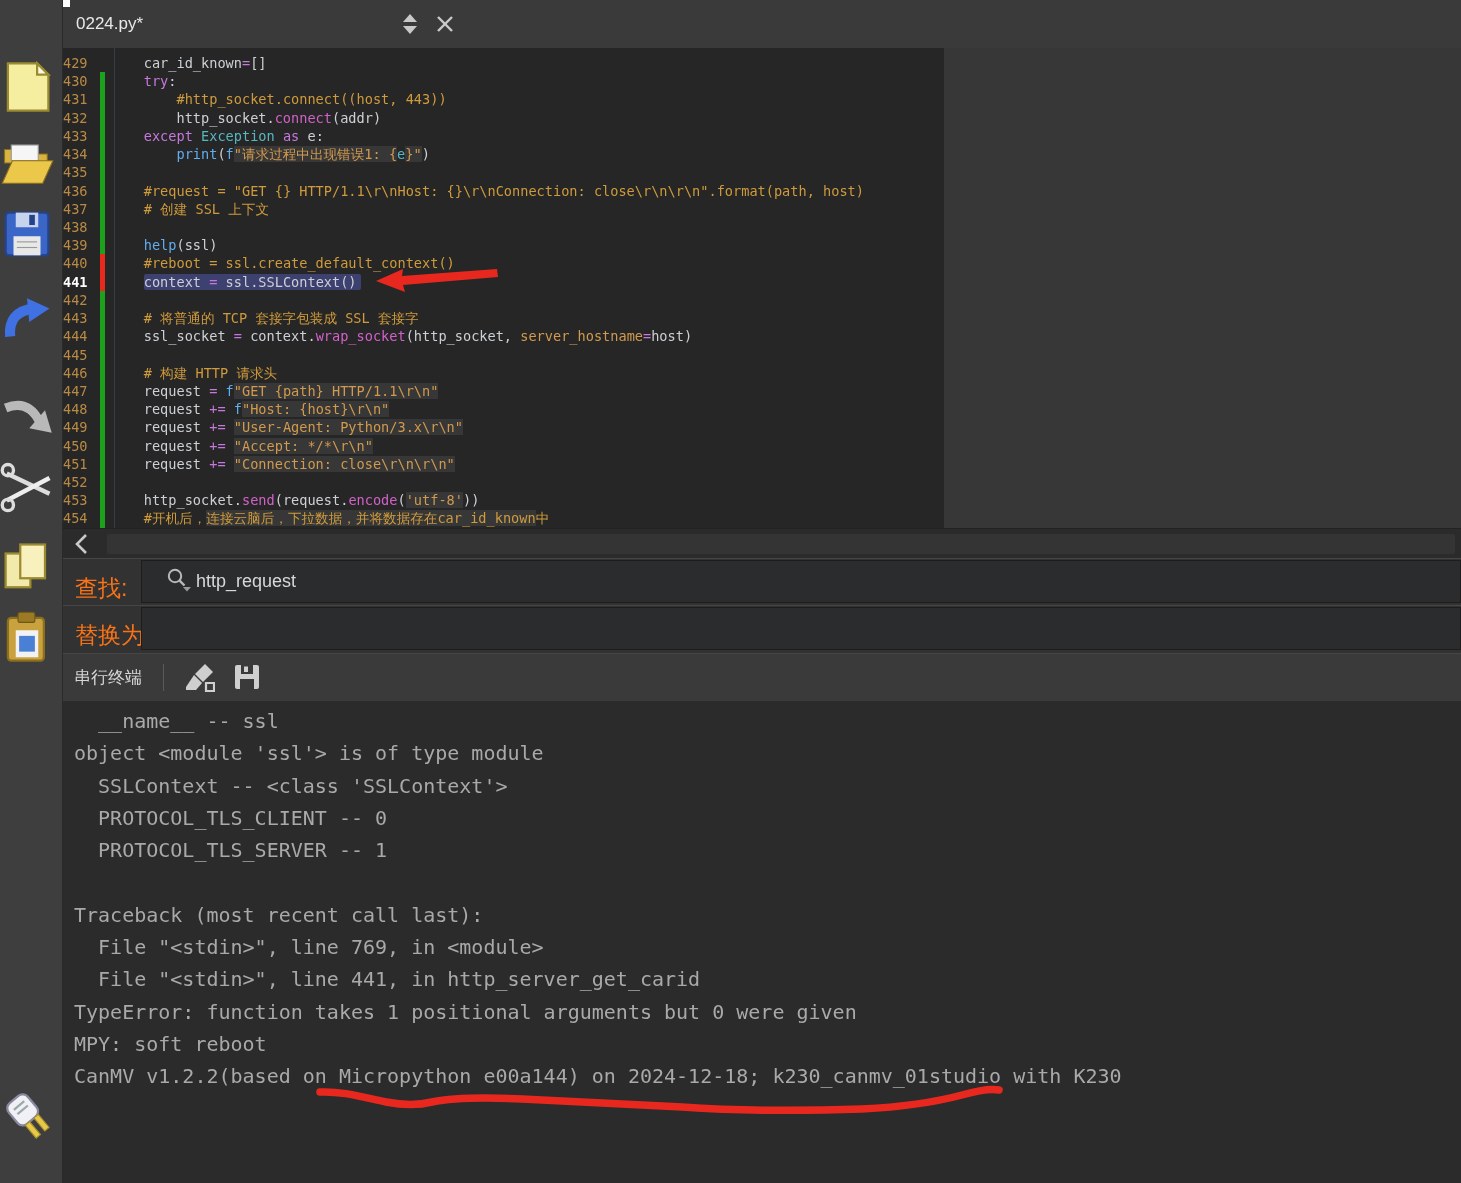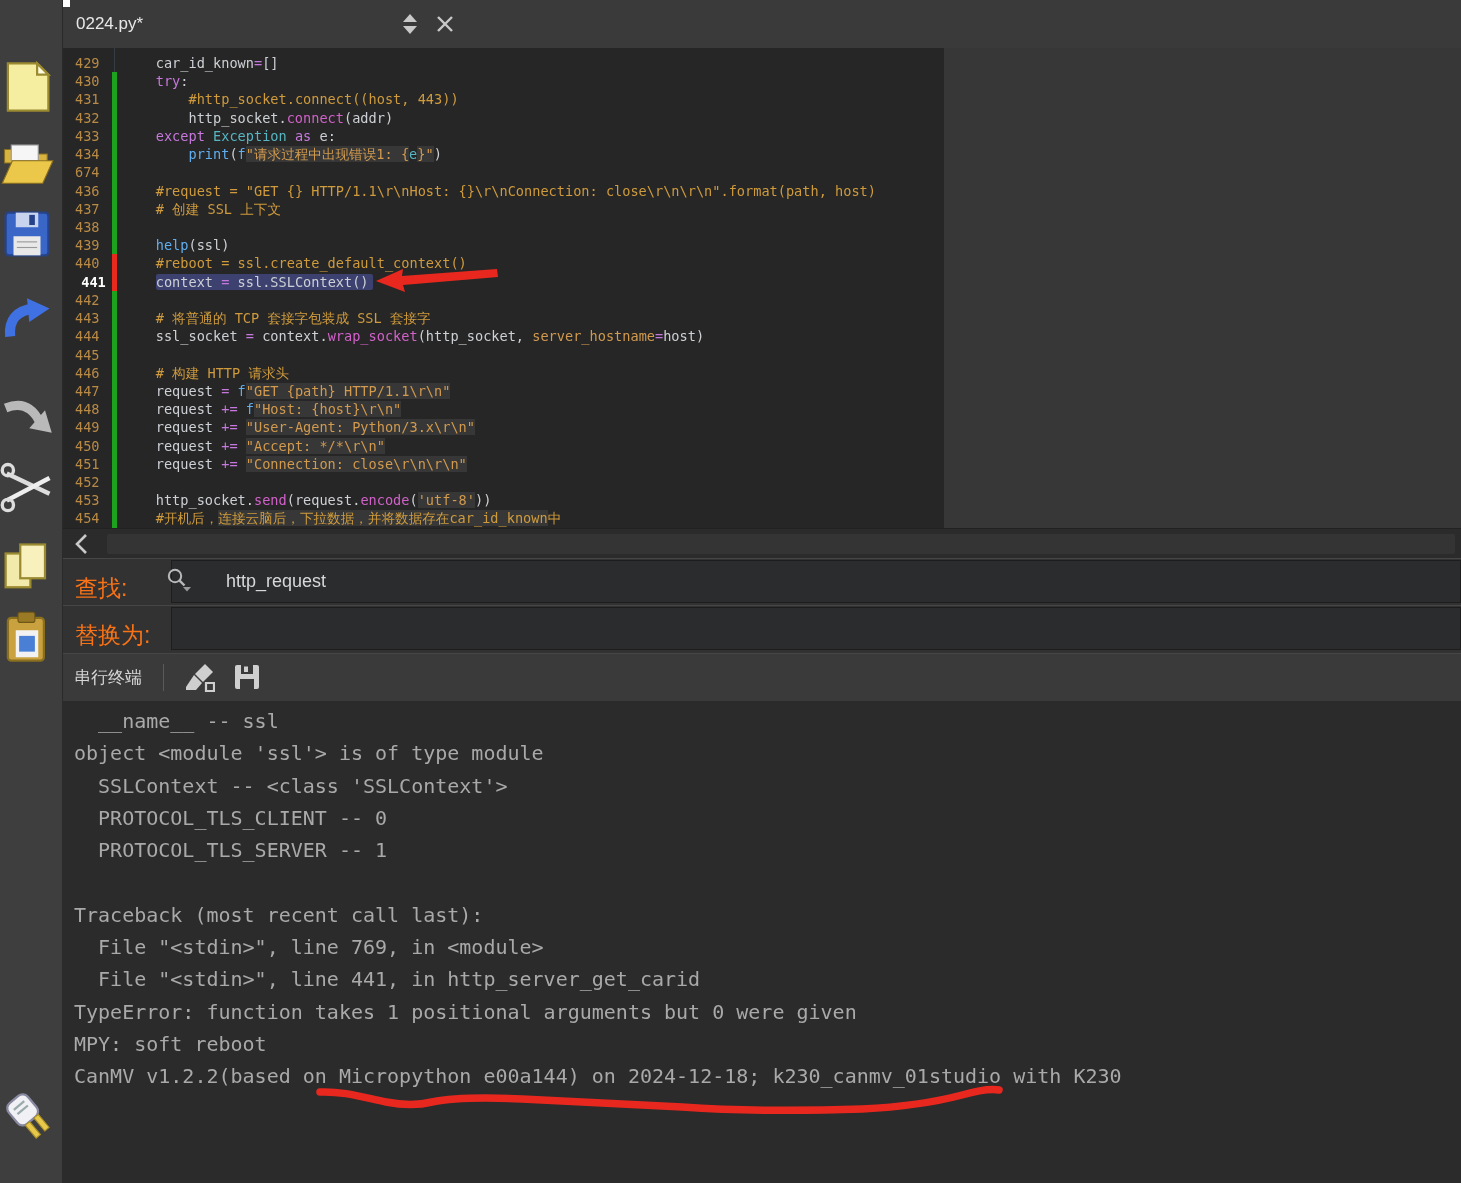--- a/index.html
+++ b/index.html
@@ -16,22 +16,22 @@
   
   #tabbar{position:absolute;left:0;top:0;right:0;height:48px;background:#3a3a3a;border-bottom:1px solid #2a2a2a;}
   #tab-title{position:absolute;left:13px;top:0;height:48px;line-height:48px;font-size:17px;color:#e8e8e8;}
   #sort-icon{position:absolute;left:339px;top:13px;width:16px;height:22px;}
   #close-icon{position:absolute;left:372px;top:14px;width:20px;height:20px;}
   #corner-dot{position:absolute;left:0;top:0;width:7px;height:7px;background:#ffffff;}
   
   #editor{position:absolute;left:0;top:48px;width:878px;height:480px;background:#262626;padding-top:6px;box-sizing:border-box;overflow:hidden;}
   #indent-guide{position:absolute;left:51px;top:0;bottom:0;width:1px;background:#373d45;}
   .code-line{display:flex;height:18.23px;line-height:18.3px;font-family:"DejaVu Sans Mono",monospace;font-size:13.6px;white-space:pre;position:relative;}
-  .ln{width:37px;padding-left:0;box-sizing:border-box;color:#b98a45;flex:none;margin-left:12px;}
-  .ln.cur{color:#ffffff;font-weight:bold;text-align:center;}
+  .ln{width:37px;padding-left:0;box-sizing:border-box;color:#b98a45;flex:none;}
+  .ln.cur{color:#ffffff;font-weight:bold;}
   .bar{width:5px;flex:none;}
   .bar.green{background:#1ca21c;}
   .bar.red{background:#e8291d;}
   .code-text{padding-left:6px;color:#cdd0d4;}
   .selection{background:#3d4170;border-radius:2px;padding-right:4px;}
   .tk-id{color:#cdd0d4;}
   .tk-kw{color:#c678dd;}
   .tk-fn{color:#d161c9;}
   .tk-bi{color:#61aeee;}
   .tk-ty{color:#56b6c2;}
@@ -44,21 +44,21 @@
   
   #hscroll{position:absolute;left:0;top:528px;right:0;height:30px;background:#2b2b2b;border-top:1px solid #222;}
   #hscroll-back{position:absolute;left:6px;top:1px;width:28px;height:28px;}
   #hscroll-track{position:absolute;left:44px;right:6px;top:5px;height:20px;background:#343434;border-radius:2px;}
   
   #findpanel{position:absolute;left:0;top:558px;right:0;height:95px;background:#323232;}
   .fr-row{position:absolute;left:0;right:0;height:46px;border-top:1px solid #464646;}
   #find-row{top:0;}
   #replace-row{top:47px;}
   .fr-label{position:absolute;left:12px;top:6px;height:46px;line-height:46px;font-size:23px;color:#f97316;}
-  .fr-input{position:absolute;left:108px;right:0;top:1px;height:43px;background:#2a2c2e;border:1px solid #1d1d1d;box-sizing:border-box;color:#d8d8d8;font-size:18px;font-family:"Liberation Sans",sans-serif;outline:none;}
+  .fr-input{position:absolute;left:78px;right:0;top:1px;height:43px;background:#2a2c2e;border:1px solid #1d1d1d;box-sizing:border-box;color:#d8d8d8;font-size:18px;font-family:"Liberation Sans",sans-serif;outline:none;}
   #find-input{padding-left:54px;}
   #replace-input{padding-left:12px;}
   #find-glass{position:absolute;left:103px;top:567px;width:28px;height:28px;z-index:3;}
   
   #termheader{position:absolute;left:0;top:653px;right:0;height:47px;background:#3a3a3a;border-top:1px solid #464646;border-bottom:6px solid #fde047;}
   #term-title{position:absolute;left:11px;top:0;height:47px;line-height:47px;font-size:17px;color:#d6d6d6;}
   #term-divider{position:absolute;left:100px;top:10px;width:1px;height:27px;background:#5a5a5a;}
   #term-clean{position:absolute;left:122px;top:8px;width:30px;height:30px;}
   #term-save{position:absolute;left:170px;top:9px;width:28px;height:28px;}
   
@@ -144,21 +144,21 @@
 
   <div id="editor">
     <div id="indent-guide"></div>
     <div>
         <div class="code-line"><span class="ln">429</span><span class="bar none"></span><span class="code-text"><span class="tk-id">    car_id_known</span><span class="tk-kw">=</span><span class="tk-id">[]</span></span></div>
         <div class="code-line"><span class="ln">430</span><span class="bar green"></span><span class="code-text"><span class="tk-id">    </span><span class="tk-kw">try</span><span class="tk-id">:</span></span></div>
         <div class="code-line"><span class="ln">431</span><span class="bar green"></span><span class="code-text"><span class="tk-id">        </span><span class="tk-cm">#http_socket.connect((host, 443))</span></span></div>
         <div class="code-line"><span class="ln">432</span><span class="bar green"></span><span class="code-text"><span class="tk-id">        http_socket.</span><span class="tk-fn">connect</span><span class="tk-id">(addr)</span></span></div>
         <div class="code-line"><span class="ln">433</span><span class="bar green"></span><span class="code-text"><span class="tk-id">    </span><span class="tk-kw">except</span><span class="tk-id"> </span><span class="tk-ty">Exception</span><span class="tk-id"> </span><span class="tk-kw">as</span><span class="tk-id"> e:</span></span></div>
         <div class="code-line"><span class="ln">434</span><span class="bar green"></span><span class="code-text"><span class="tk-id">        </span><span class="tk-bi">print</span><span class="tk-id">(</span><span class="tk-bi">f</span><span class="tk-st">"请求过程中出现错误1: </span><span class="tk-st">{</span><span class="tk-ty">e</span><span class="tk-st">}"</span><span class="tk-id">)</span></span></div>
-        <div class="code-line"><span class="ln">674</span><span class="bar green"></span><span class="code-text"></span></div>
+        <div class="code-line"><span class="ln">435</span><span class="bar green"></span><span class="code-text"></span></div>
         <div class="code-line"><span class="ln">436</span><span class="bar green"></span><span class="code-text"><span class="tk-id">    </span><span class="tk-cm">#request = "GET {} HTTP/1.1\r\nHost: {}\r\nConnection: close\r\n\r\n".format(path, host)</span></span></div>
         <div class="code-line"><span class="ln">437</span><span class="bar green"></span><span class="code-text"><span class="tk-id">    </span><span class="tk-cm"># 创建 SSL 上下文</span></span></div>
         <div class="code-line"><span class="ln">438</span><span class="bar green"></span><span class="code-text"></span></div>
         <div class="code-line"><span class="ln">439</span><span class="bar green"></span><span class="code-text"><span class="tk-id">    </span><span class="tk-bi">help</span><span class="tk-id">(ssl)</span></span></div>
         <div class="code-line"><span class="ln">440</span><span class="bar red"></span><span class="code-text"><span class="tk-id">    </span><span class="tk-cm">#reboot = ssl.create_default_context()</span></span></div>
         <div class="code-line"><span class="ln cur">441</span><span class="bar red"></span><span class="code-text"><span>    </span><span class="selection"><span class="tk-id">context </span><span class="tk-kw">=</span><span class="tk-id"> ssl.SSLContext()</span></span></span></div>
         <div class="code-line"><span class="ln">442</span><span class="bar green"></span><span class="code-text"></span></div>
         <div class="code-line"><span class="ln">443</span><span class="bar green"></span><span class="code-text"><span class="tk-id">    </span><span class="tk-cm"># 将普通的 TCP 套接字包装成 SSL 套接字</span></span></div>
         <div class="code-line"><span class="ln">444</span><span class="bar green"></span><span class="code-text"><span class="tk-id">    ssl_socket </span><span class="tk-kw">=</span><span class="tk-id"> context.</span><span class="tk-fn">wrap_socket</span><span class="tk-id">(http_socket, </span><span class="tk-kwa">server_hostname</span><span class="tk-kw">=</span><span class="tk-id">host)</span></span></div>
         <div class="code-line"><span class="ln">445</span><span class="bar green"></span><span class="code-text"></span></div>

